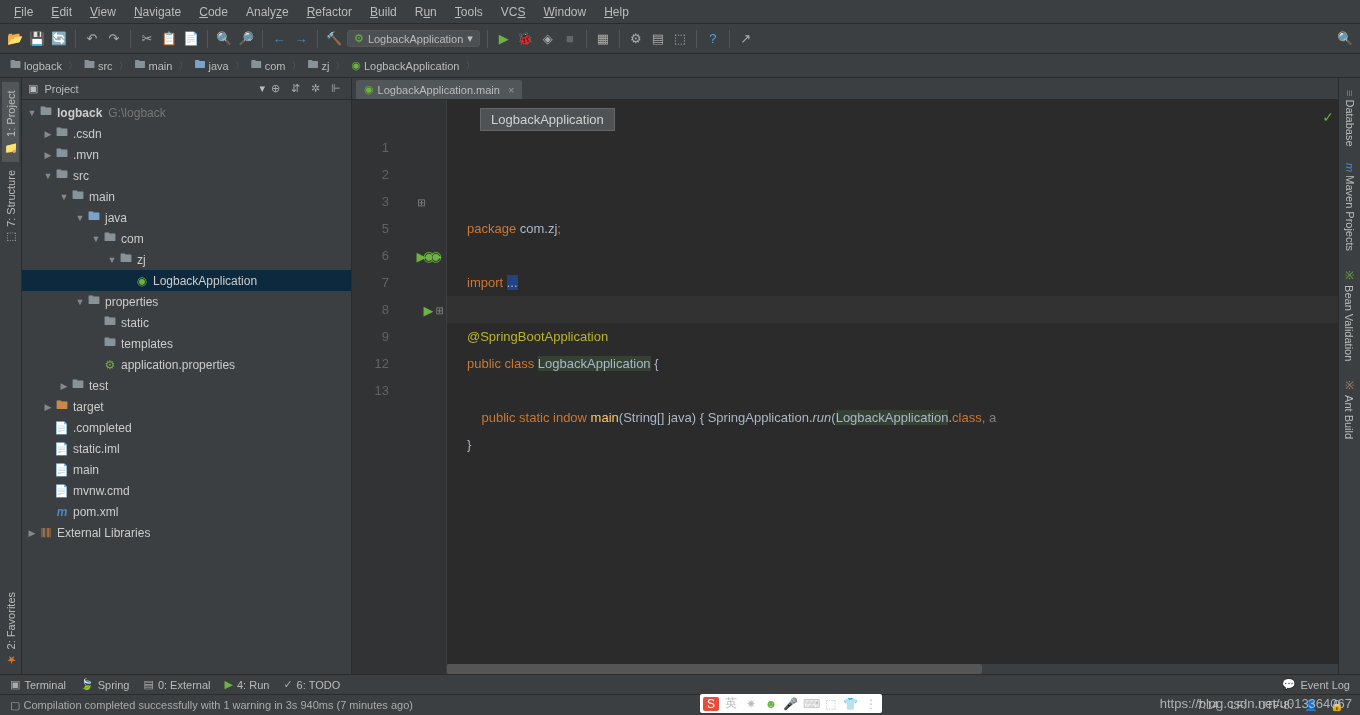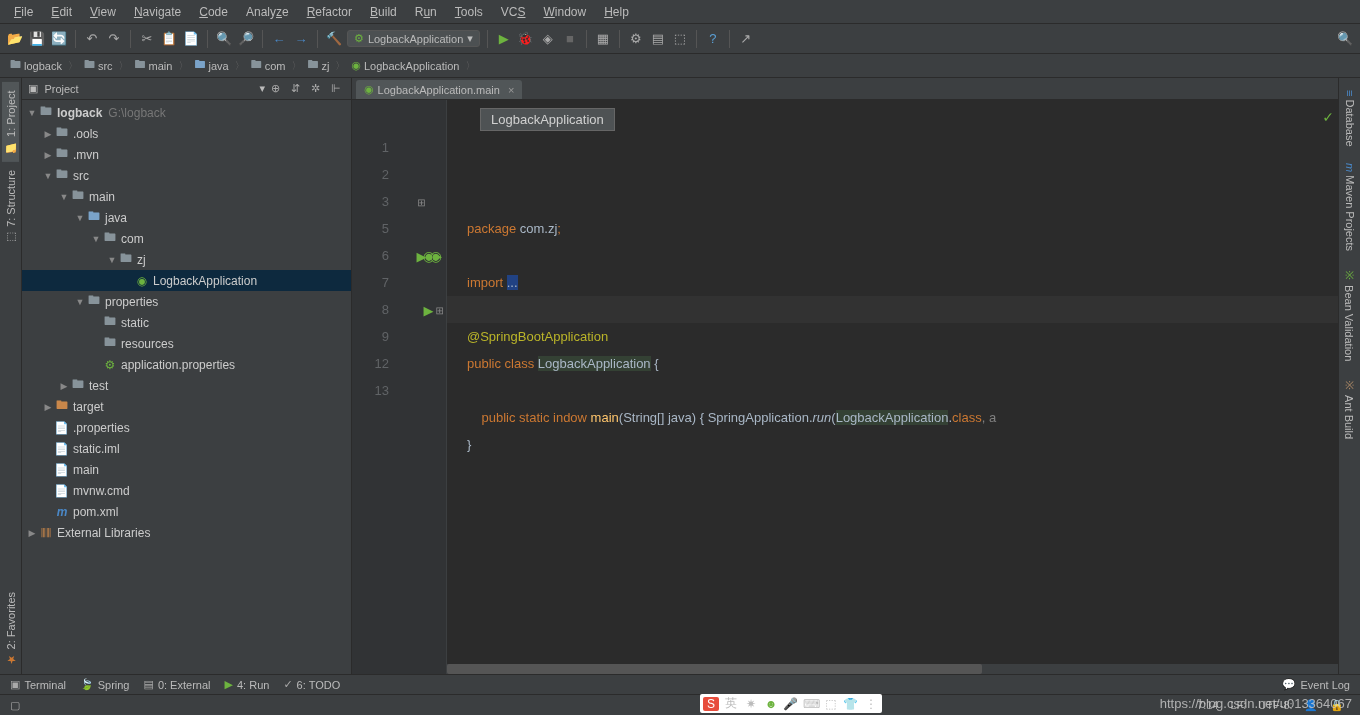--- a/index.html
+++ b/index.html
@@ -205,21 +205,21 @@
           <span class="ind" style="width:0px"></span>
           <span class="arrow">▼</span>
           <span class="ficon"><span style="color:#87939a">🖿</span></span>
           <span class="label bold">logback</span>
           <span class="meta">G:\logback</span>
         </div>
         <div class="tree-row">
           <span class="ind" style="width:16px"></span>
           <span class="arrow">▶</span>
           <span class="ficon"><span style="color:#87939a">🖿</span></span>
-          <span class="label ">.ools</span>
+          <span class="label ">.csdn</span>
         </div>
         <div class="tree-row">
           <span class="ind" style="width:16px"></span>
           <span class="arrow">▶</span>
           <span class="ficon"><span style="color:#87939a">🖿</span></span>
           <span class="label ">.mvn</span>
         </div>
         <div class="tree-row">
           <span class="ind" style="width:16px"></span>
           <span class="arrow">▼</span>
@@ -265,21 +265,21 @@
         <div class="tree-row">
           <span class="ind" style="width:64px"></span>
           <span class="arrow">&nbsp;</span>
           <span class="ficon"><span style="color:#87939a">🖿</span></span>
           <span class="label ">static</span>
         </div>
         <div class="tree-row">
           <span class="ind" style="width:64px"></span>
           <span class="arrow">&nbsp;</span>
           <span class="ficon"><span style="color:#87939a">🖿</span></span>
-          <span class="label ">resources</span>
+          <span class="label ">templates</span>
         </div>
         <div class="tree-row">
           <span class="ind" style="width:64px"></span>
           <span class="arrow">&nbsp;</span>
           <span class="ficon"><span style="color:#6db33f">⚙</span></span>
           <span class="label ">application.properties</span>
         </div>
         <div class="tree-row">
           <span class="ind" style="width:32px"></span>
           <span class="arrow">▶</span>
@@ -289,21 +289,21 @@
         <div class="tree-row">
           <span class="ind" style="width:16px"></span>
           <span class="arrow">▶</span>
           <span class="ficon"><span style="color:#c9874a">🖿</span></span>
           <span class="label ">target</span>
         </div>
         <div class="tree-row">
           <span class="ind" style="width:16px"></span>
           <span class="arrow">&nbsp;</span>
           <span class="ficon"><span style="color:#87939a">📄</span></span>
-          <span class="label ">.properties</span>
+          <span class="label ">.completed</span>
         </div>
         <div class="tree-row">
           <span class="ind" style="width:16px"></span>
           <span class="arrow">&nbsp;</span>
           <span class="ficon"><span style="color:#87939a">📄</span></span>
           <span class="label ">static.iml</span>
         </div>
         <div class="tree-row">
           <span class="ind" style="width:16px"></span>
           <span class="arrow">&nbsp;</span>
@@ -420,20 +420,21 @@
     </div>
   <div class="spacer"></div>
   <div class="item">
       <span>💬</span>
       <span>Event Log</span>
     </div>
 </div>
 
 <div class="status">
   <span>▢</span>&nbsp;
+  <span>Compilation completed successfully with 1 warning in 3s 940ms (7 minutes ago)</span>
   <div class="spacer"></div>
   <span class="cell">7:14</span>
   <span class="cell">LF:</span>
   <span class="cell">UTF-8:</span>
   <span class="cell">👤</span>
   <span class="cell">🔒</span>
 </div>
 
 <div class="ime-bar">
   <span style="background:#e74c3c;color:#fff;border-radius:2px">S</span>

